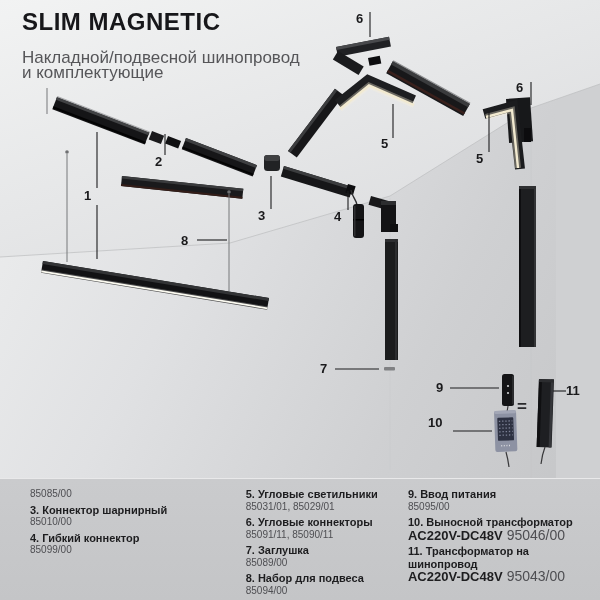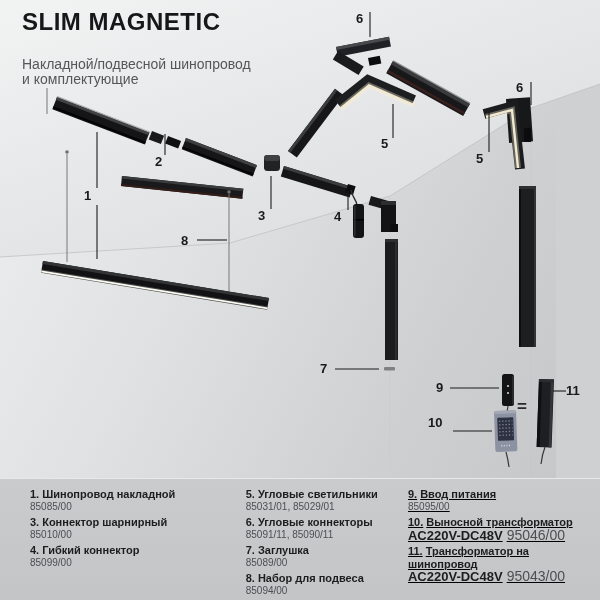--- a/index.html
+++ b/index.html
@@ -13,39 +13,39 @@
     background:linear-gradient(118deg,#f0f1f1 0%,#e0e1e3 38%,#cfd0d2 70%,#c4c5c7 100%);
     border-radius:32px;
   }
   .scene{position:absolute;left:0;top:0;}
   
   .hdr{position:absolute;left:22px;top:8px;z-index:5;}
   .hdr-title{
     font-size:24px;font-weight:bold;letter-spacing:.5px;color:#17171a;
   }
   .hdr-sub{
-    margin-top:21px;font-size:14px;line-height:15px;color:#565659;
+    margin-top:14px;font-size:17px;line-height:15px;color:#565659;
     white-space:pre-line;
   }
   
   .co{
     position:absolute;z-index:4;
     font-size:13px;font-weight:bold;color:var(--ink,#1a1a1c);line-height:14px;
   }
   .eq{font-size:17px;color:#2a2a2c;}
   
   .legend{
     position:absolute;left:0;top:478px;width:600px;height:122px;
     border-top:1px solid #e9e9ea;box-sizing:border-box;
     background:linear-gradient(180deg,#cacbcd 0%,#c4c5c7 100%);
   }
   .legend-cols{display:flex;padding:9px 0 0 30px;}
   .lcol1{width:183px;}
   .lcol2{width:169px;margin-left:40px;}
-  .lcol3{width:200px;text-decoration:underline;}
+  .lcol3{width:200px;}
   .l-item{margin-bottom:3px;}
   .l-title{font-size:11px;font-weight:bold;color:#1d1d1f;line-height:12.5px;}
   .l-title .tt{margin-left:3px;}
   .l-art{font-size:10px;color:var(--label-grey,#4e4e52);line-height:12.5px;}
   .l-line2{line-height:12.5px;}
   .l-sub{font-size:13px;font-weight:bold;color:#1d1d1f;}
   .l-art2{font-size:14px;color:var(--label-grey,#4e4e52);margin-left:4px;}
 </style>
 </head>
 <body>
@@ -239,21 +239,20 @@
   <div class="co" style="left:181px;top:234px">8</div>
   <div class="co" style="left:436px;top:381px">9</div>
   <div class="co" style="left:428px;top:416px">10</div>
   <div class="co" style="left:566px;top:384px">11</div>
   <div class="co eq" style="left:517px;top:400px">=</div>
 
   <div class="legend">
     <div class="legend-cols">
       <div class="lcol1">
         <div class="l-item">
-          <div class="l-title"><span>1.</span><span class="tt">Шинопровод накладной</span></div>
           <div class="l-art">85085/00</div>
         </div>
         <div class="l-item">
           <div class="l-title"><span>3.</span><span class="tt">Коннектор шарнирный</span></div>
           <div class="l-art">85010/00</div>
         </div>
         <div class="l-item">
           <div class="l-title"><span>4.</span><span class="tt">Гибкий коннектор</span></div>
           <div class="l-art">85099/00</div>
         </div>

